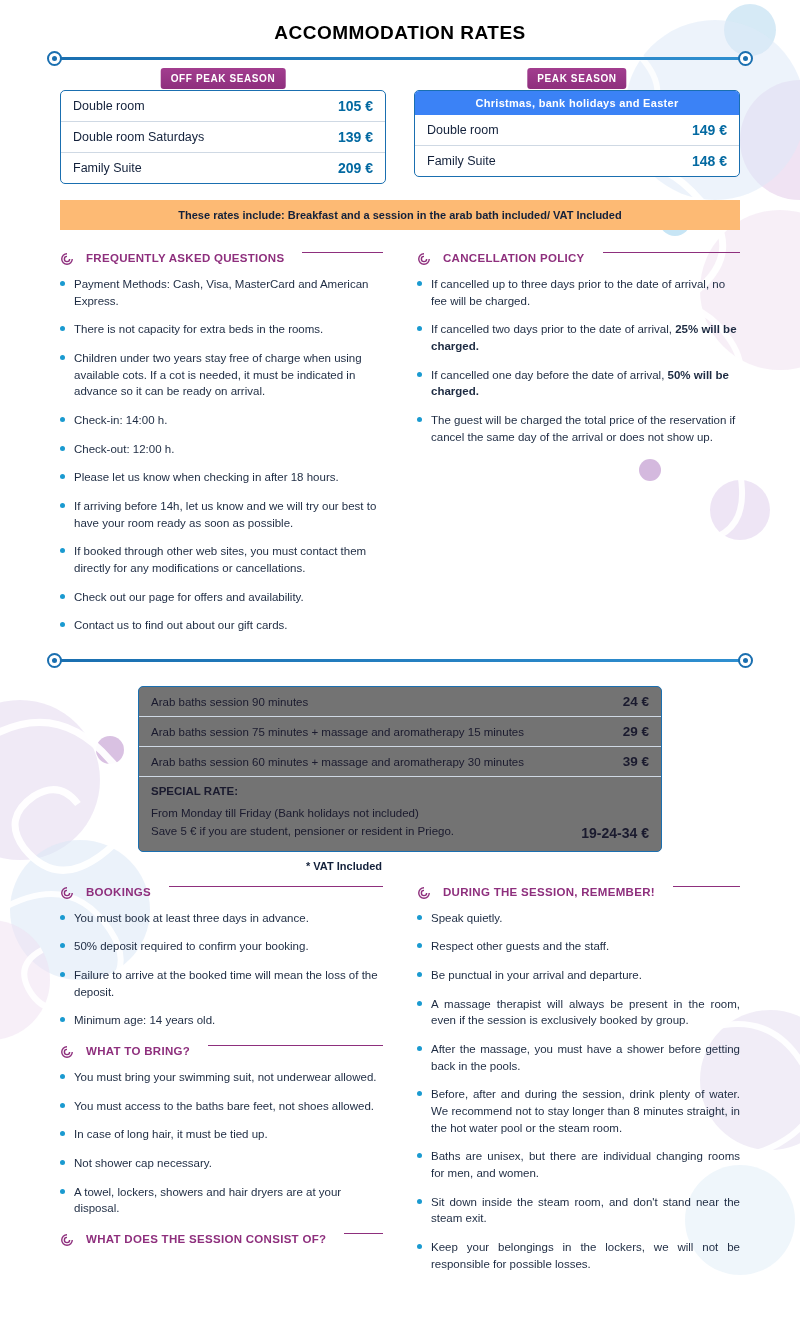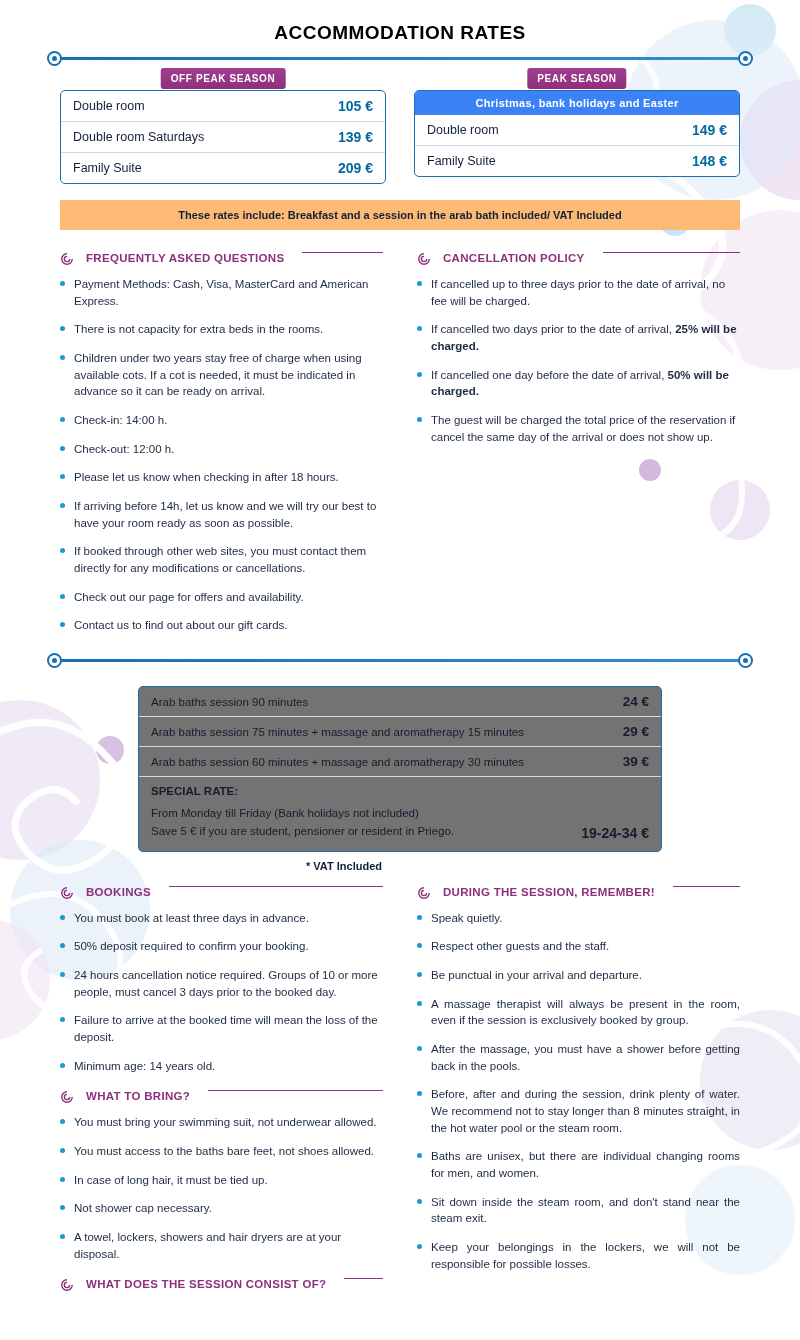--- a/index.html
+++ b/index.html
@@ -316,21 +316,20 @@
             <svg class="swirl" viewBox="0 0 16 16">
               <path d="M14 8a6 6 0 1 1-6-6" fill="none" stroke="#8e2f7d" stroke-width="1.6"></path>
               <path d="M11 8a3 3 0 1 1-3-3" fill="none" stroke="#8e2f7d" stroke-width="1.6"></path>
             </svg>
             <span class="sec-title">BOOKINGS</span>
             <span class="sec-line"></span>
           </div>
           <ul class="bullets">
             <li>You must book at least three days in advance.</li>
             <li>50% deposit required to confirm your booking.</li>
-            <li>24 hours cancellation notice required. Groups of 10 or more people, must cancel 3 days prior to the booked day.</li>
             <li>Failure to arrive at the booked time will mean the loss of the deposit.</li>
             <li>Minimum age: 14 years old.</li>
           </ul>
         </div>
 
         <div class="block">
           <div class="sec-head">
             <svg class="swirl" viewBox="0 0 16 16">
               <path d="M14 8a6 6 0 1 1-6-6" fill="none" stroke="#8e2f7d" stroke-width="1.6"></path>
               <path d="M11 8a3 3 0 1 1-3-3" fill="none" stroke="#8e2f7d" stroke-width="1.6"></path>

